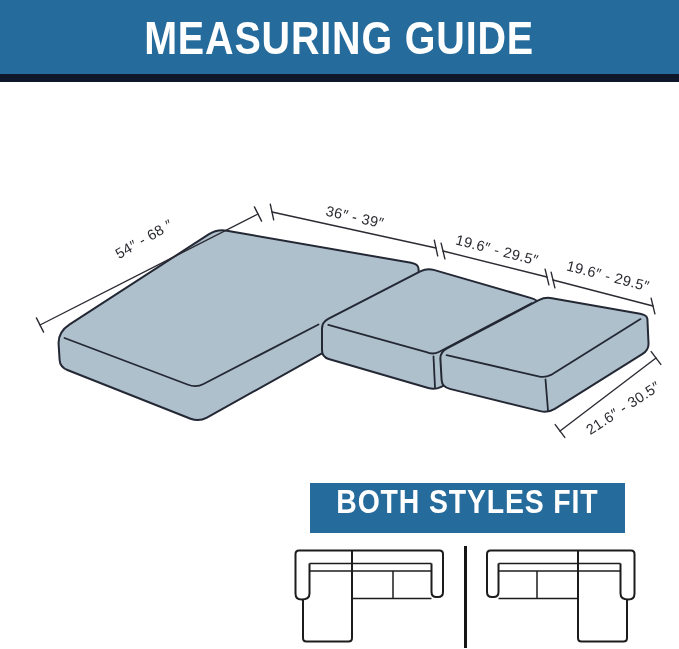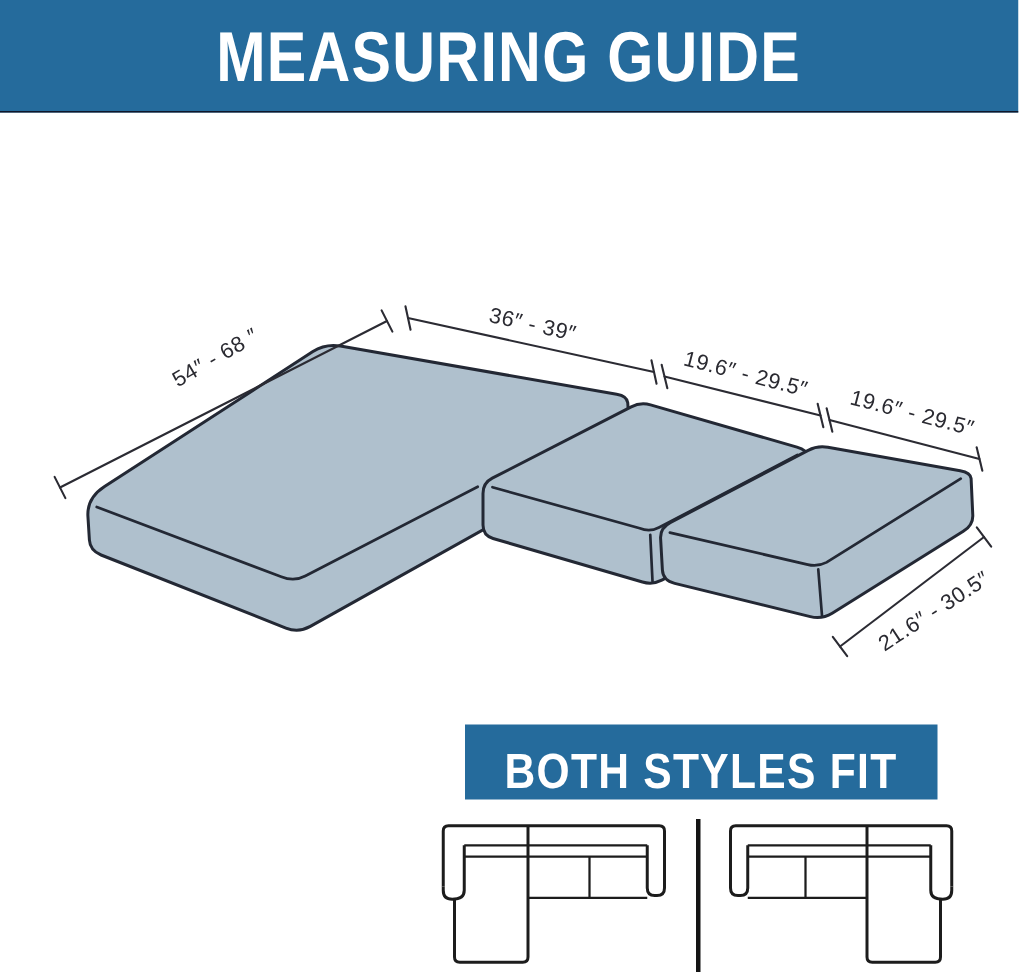--- a/index.html
+++ b/index.html
@@ -3,42 +3,42 @@
 <meta charset="utf-8">
 <style>
   html,body{margin:0;padding:0;}
   body{
     width:679px;height:649px;position:relative;overflow:hidden;
     background:#ffffff;font-family:"Liberation Sans",sans-serif;
   }
   
   .header{
     position:absolute;left:0;top:0;width:679px;height:74px;
-    background:#256B9C;border-bottom:1px solid #0f172a;
+    background:#256B9C;border-bottom:8px solid #0f172a;
     display:flex;align-items:center;justify-content:center;
   }
   .header h1{
     margin:0;color:#ffffff;font-size:47px;font-weight:800;
     letter-spacing:1px;transform:scaleX(0.84);white-space:nowrap;
   }
   
   .diagram-svg{position:absolute;left:0;top:0;}
   .dim-label{
     position:absolute;color:#2a2a31;font-size:14.5px;letter-spacing:.4px;
     white-space:nowrap;transform-origin:center;
   }
   .dim-label.l1{left:144px;top:239px;transform:translate(-50%,-50%) rotate(-30deg);}
   .dim-label.l2{left:355px;top:217px;transform:translate(-50%,-50%) rotate(12.5deg);}
   .dim-label.l3{left:497px;top:250px;transform:translate(-50%,-50%) rotate(14.5deg);}
   .dim-label.l4{left:608px;top:276px;transform:translate(-50%,-50%) rotate(14.5deg);}
   .dim-label.l5{left:623px;top:408px;transform:translate(-50%,-50%) rotate(-33deg);}
   
   .styles-banner{
     position:absolute;left:310px;top:483px;width:315px;height:50px;
-    background:#256B9C;display:flex;align-items:flex-end;justify-content:center;
+    background:#256B9C;display:flex;align-items:flex-start;justify-content:center;
   }
   .styles-banner span{
     color:#ffffff;font-size:33px;font-weight:800;letter-spacing:1px;
     transform:scaleX(0.86);white-space:nowrap;
   }
   .sofa-icon{position:absolute;top:549px;}
   .sofa-icon.left{left:294px;}
   .sofa-icon.right{left:486px;}
   .style-divider{
     position:absolute;left:464px;top:546px;width:3px;height:102px;background:#151515;

